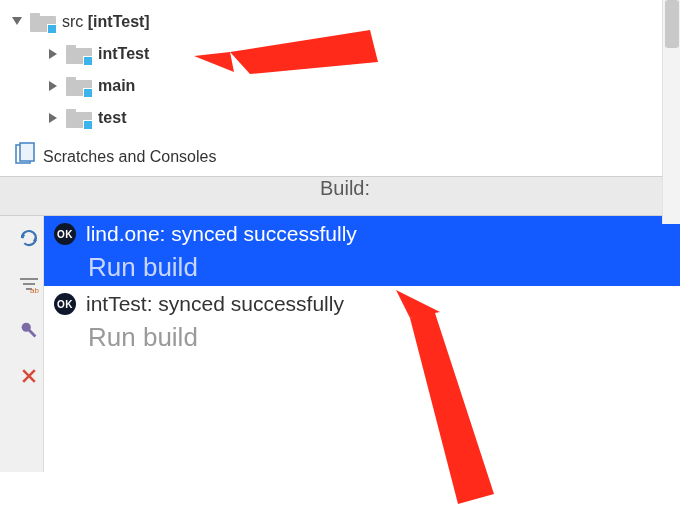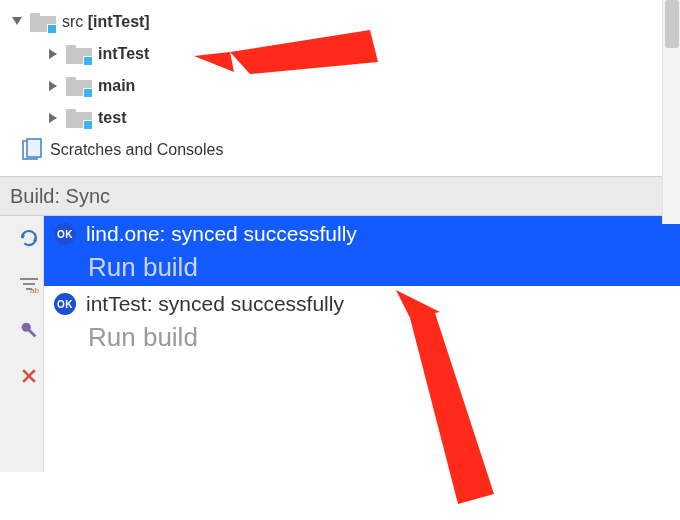--- a/index.html
+++ b/index.html
@@ -20,21 +20,21 @@
     background: #ffffff;
   }
   .row {
     display: flex;
     align-items: center;
     height: 32px;
     white-space: nowrap;
   }
   .ind0 { padding-left: 8px; }
   .ind1 { padding-left: 44px; font-weight: bold; }
-  .scratches-row { padding-left: 20px; }
+  .scratches-row { padding-left: 13px; align-items: flex-end; }
 
   .chev {
     width: 18px; height: 18px;
     display: inline-flex; align-items: center; justify-content: center;
     margin-right: 4px;
     flex: 0 0 18px;
   }
   .chev svg { width: 14px; height: 14px; }
   .chev .tri { fill: #6d6d6d; }
 
@@ -83,20 +83,21 @@
   
   .build-header {
     display: flex; align-items: center;
     height: 40px;
     padding-left: 10px;
     font-size: 20px;
     color: #5a5a5a;
     background: #eaeaea;
     border-top: 1px solid #cfcfcf;
     border-bottom: 1px solid #cfcfcf;
+    flex-direction: column;
   }
 
   
   .build-body {
     display: flex;
     height: 256px;
     background: #ffffff;
   }
   .gutter {
     width: 44px;
@@ -132,21 +133,21 @@
   }
   .bline2 {
     display: flex; align-items: flex-start;
     height: 34px;
     padding-left: 44px;
     font-size: 26px;
   }
   .ok-badge {
     width: 22px; height: 22px;
     border-radius: 50%;
-    background: #1d4ed8;
+    background: #0f172a;
     color: #ffffff;
     font-size: 10px;
     font-weight: 700;
     letter-spacing: 0.5px;
     display: inline-flex; align-items: center; justify-content: center;
     margin-right: 10px;
     flex: 0 0 22px;
   }
   .bsel { background: #145bff; color: #ffffff; }
   .bsel .sub { color: #c9d6ff; }

